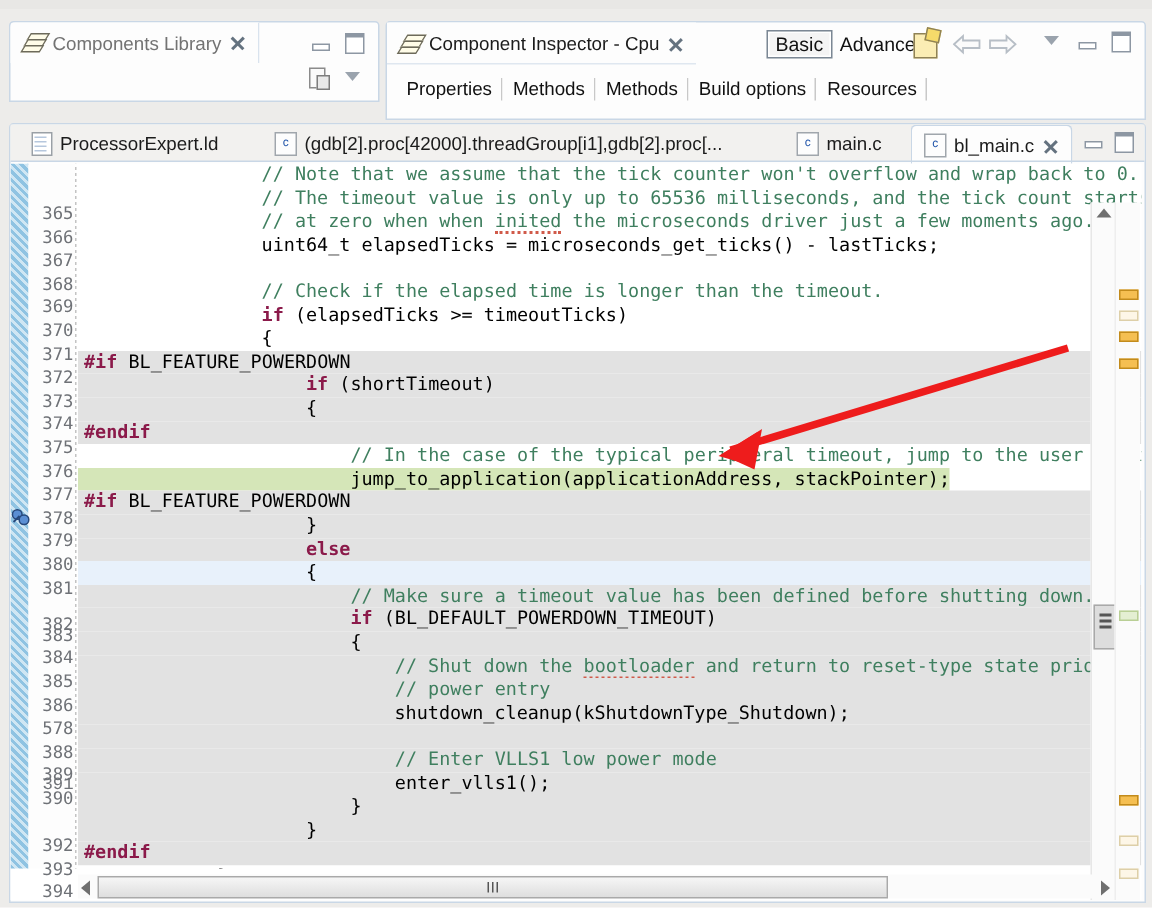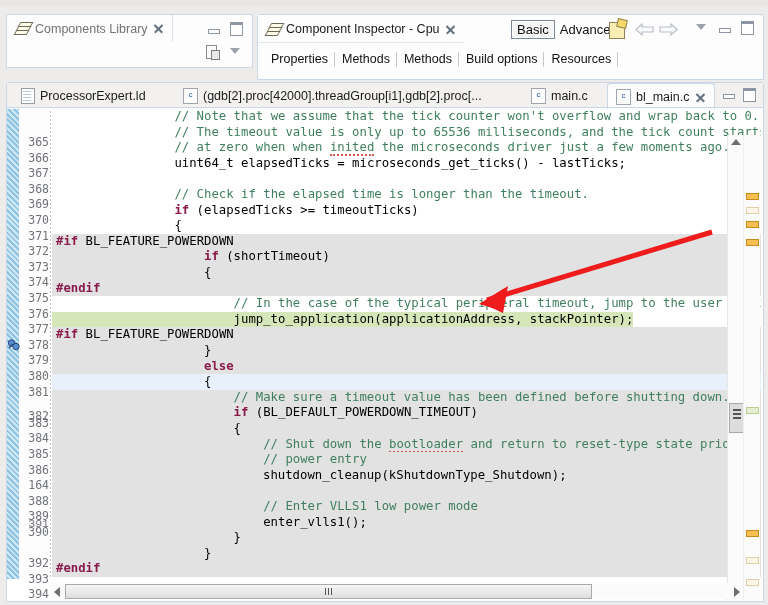--- a/index.html
+++ b/index.html
@@ -337,21 +337,21 @@
               <path d="M2 10 L6 6" stroke="#27497c" stroke-width="1.2"></path>
             </svg></div>
           <div class="lnum" style="top: 244.4px; left: 12px; position: absolute;">379</div>
           <div class="lnum" style="top: 260px; left: 12px; position: absolute;">380</div>
           <div class="lnum" style="top: 275.6px; left: 12px; position: absolute;">381</div>
           <div class="lnum" style="top: 300px; left: 12px; position: absolute;">382</div>
           <div class="lnum" style="top: 306.8px; left: 12px; position: absolute;">383</div>
           <div class="lnum" style="top: 322.4px; left: 12px; position: absolute;">384</div>
           <div class="lnum" style="top: 338px; left: 12px; position: absolute;">385</div>
           <div class="lnum" style="top: 353.6px; left: 12px; position: absolute;">386</div>
-          <div class="lnum" style="top: 369.2px; left: 12px; position: absolute;">164</div>
+          <div class="lnum" style="top: 369.2px; left: 12px; position: absolute;">578</div>
           <div class="lnum" style="top: 384.8px; left: 12px; position: absolute;">388</div>
           <div class="lnum" style="top: 400.4px; left: 12px; position: absolute;">389</div>
           <div class="lnum" style="top: 416px; left: 12px; position: absolute;">390</div>
           <div class="lnum" style="top: 407px; left: 12px; position: absolute; font-family: Liberation Mono, monospace;">391</div>
           <div class="lnum" style="top: 447.2px; left: 12px; position: absolute;">392</div>
           <div class="lnum" style="top: 462.8px; left: 12px; position: absolute;">393</div>
           <div class="lnum" style="top: 478.4px; left: 12px; position: absolute;">394</div>
         </div>
 
       <div class="vscroll">

